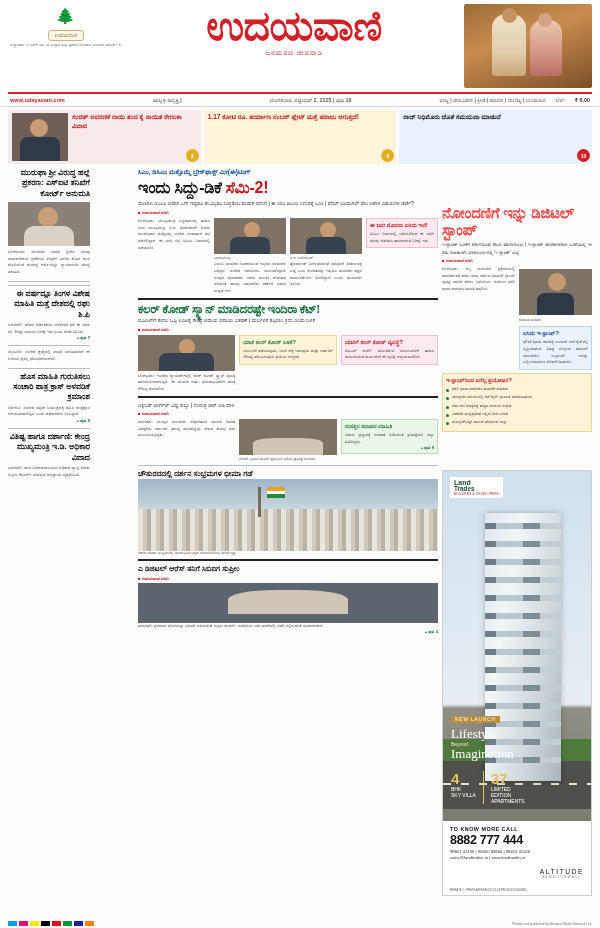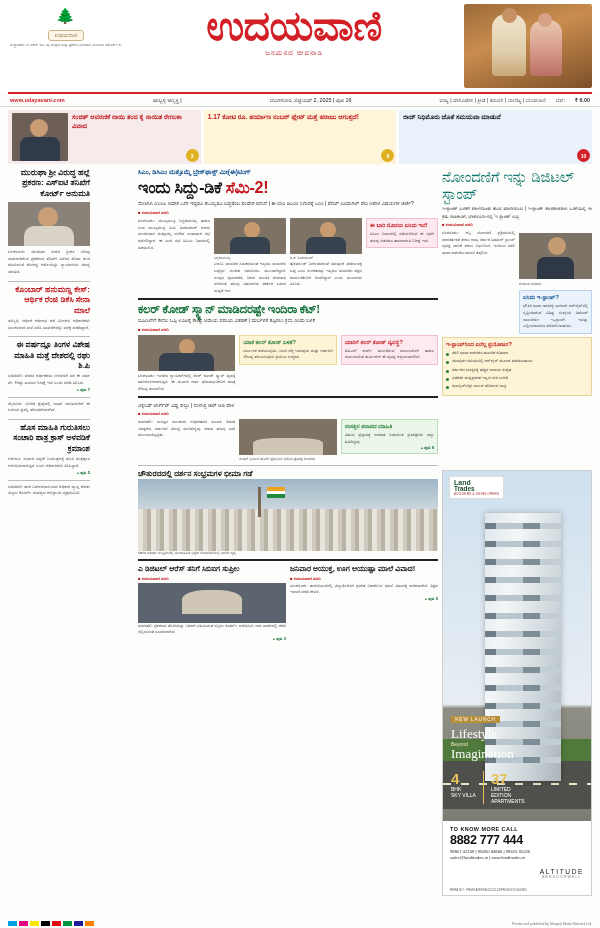--- a/index.html
+++ b/index.html
@@ -125,21 +125,21 @@
   .wide-photo { width:100%; height:72px; background:#6f7a6a; position:relative; overflow:hidden; }
   .wide-photo .crowd { position:absolute; bottom:0; left:0; right:0; height:58%;
     background:repeating-linear-gradient(90deg,#e7e4db 0 5px,#cfcabd 5px 9px,#b9b3a5 9px 13px); }
   .wide-photo .sky { position:absolute; top:0; left:0; right:0; height:46%;
     background:linear-gradient(180deg,#9fb6c8 0%,#cfd9df 100%); }
   .wide-photo .flag { position:absolute; top:8px; left:40%; width:3px; height:30px; background:#7a6a55; }
   .wide-photo .flagc { position:absolute; top:8px; left:43%; width:18px; height:11px;
     background:linear-gradient(180deg,#f0a21e 33%,#ffffff 33% 66%,#1f8a3c 66%); }
 
   
-  .r-headline { font-size:15px; font-weight:normal; color:#0f766e; line-height:1.14; letter-spacing:-0.3px; }
+  .r-headline { font-size:15px; font-weight:bold; color:#ef4444; line-height:1.14; letter-spacing:-0.3px;margin-top:36px; }
   .r-deck { font-size:4.6px; color:#222; line-height:1.6; text-align:justify; margin-top:3px; }
   .r-photo { width:100%; height:46px; background:#7d7266; position:relative; overflow:hidden; margin:3px 0; }
   .r-photo .rh { position:absolute; left:40%; top:10%; width:18px; height:18px; border-radius:50%; background:#c49c72; }
   .r-photo .rb { position:absolute; left:24%; top:52%; width:52%; height:48%; background:#2f3946; border-radius:8px 8px 0 0; }
   .r-qbox { background:#eaf2fb; border:1px solid #bcd3ee; padding:3px; margin-top:3px; }
   .r-listbox { background:#fdf3d6; border:1px solid #e8d49b; padding:3px; margin-top:3px; }
   .r-li { font-size:4.2px; color:#222; line-height:1.5; padding-left:6px; position:relative; margin-bottom:2px; }
   .r-li:before { content:""; position:absolute; left:0; top:3px; width:3px; height:3px; background:#1f7a32; border-radius:50%; }
 
   
@@ -257,42 +257,39 @@
     <div class="col-left">
       <div class="side-item">
         <div class="side-head">ಮುರುಘಾ ಶ್ರೀ ವಿರುದ್ಧ ಹಲ್ಲೆ ಪ್ರಕರಣ: ಎಸ್‌ಐಟಿ ತನಿಖೆಗೆ ಕೋರ್ಟ್ ಅನುಮತಿ</div>
         <div class="side-photo">
           <div class="ph-head"></div>
             <div class="ph-body"></div>
         </div>
         <div class="side-txt">ಬೆಂಗಳೂರು: ಮುರುಘಾ ಮಠದ ಶ್ರೀಗಳ ವಿರುದ್ಧ ದಾಖಲಾಗಿರುವ ಪ್ರಕರಣದ ತನಿಖೆಗೆ ವಿಶೇಷ ತನಿಖಾ ತಂಡ ರಚಿಸುವಂತೆ ಕೋರಿದ್ದ ಅರ್ಜಿಯನ್ನು ನ್ಯಾಯಾಲಯ ಮಾನ್ಯ ಮಾಡಿದೆ.</div>
       </div>
       <div class="rule-h"></div>
-      <div class="side-item">
-        <div class="side-head red">ಕೊಂಬಾರ್ ಹನುಮಣ್ಣ ಕೇಸ್: ಆರ್ಥಿಕ ರೆಂಜಿ ಡಿಕೆಸಿ ಸೇನಾ ಮಾಲೆ</div>
-        <div class="side-txt">ಹುಬ್ಬಳ್ಳಿ: ಆರ್ಥಿಕ ಅಪರಾಧ ತಡೆ ವಿಭಾಗದ ಅಧಿಕಾರಿಗಳು ಮಂಗಳವಾರ ದಾಳಿ ನಡೆಸಿ ದಾಖಲೆಗಳನ್ನು ವಶಕ್ಕೆ ಪಡೆದಿದ್ದಾರೆ.</div>
-      </div>
       <div class="rule-h"></div>
       <div class="side-item">
         <div class="side-head">ಈ ವರ್ಷದ್ಲೂ ತಿಂಗಳ ವಿಶೇಷ ಮಾಹಿತಿ ಮತ್ತೆ ದೇಶದಲ್ಲಿ ರಘು ಶಿ.ಪಿ</div>
         <div class="side-txt">ನವದೆಹಲಿ: ದೇಶದ ಆರ್ಥಿಕತೆಯ ಬೆಳವಣಿಗೆ ದರ ಈ ವರ್ಷ ಶೇ. 7ರಷ್ಟು ದಾಟುವ ನಿರೀಕ್ಷೆ ಇದೆ ಎಂದು ವರದಿ ತಿಳಿಸಿದೆ.</div>
         <div class="more-link">+ ಪುಟ 7</div>
       </div>
       <div class="rule-h"></div>
       <div class="side-item">
         <div class="side-txt">ಮೈಸೂರು: ಸಂಗೀತ ಕ್ಷೇತ್ರದಲ್ಲಿ ಸಾಧನೆ ಮಾಡಿದವರಿಗೆ ಈ ಬಾರಿಯ ಪ್ರಶಸ್ತಿ ಘೋಷಣೆಯಾಗಿದೆ.</div>
       </div>
       <div class="rule-h"></div>
       <div class="side-item">
         <div class="side-head">ಹೊಸ ಮಾಹಿತಿ ಗುರುತಿಸಲು ಸಂಚಾರಿ ಪಾತ್ರ ಕ್ರಾಸ್ ಅಳವಡಿಕೆ ಕ್ರಮಾಂಶ</div>
         <div class="side-txt">ಬೆಳಗಾವಿ: ಸಂಚಾರ ದಟ್ಟಣೆ ನಿಯಂತ್ರಣಕ್ಕೆ ಹೊಸ ತಂತ್ರಜ್ಞಾನ ಅಳವಡಿಸಲಾಗುತ್ತಿದೆ ಎಂದು ಅಧಿಕಾರಿಗಳು ತಿಳಿಸಿದ್ದಾರೆ.</div>
         <div class="more-link">+ ಪುಟ 5</div>
       </div>
       <div class="rule-h"></div>
       <div class="side-item">
+        <div class="side-head">ವಿಶಿಷ್ಟ ಹಾಗೂ ದರ್ಶಾಣಿ: ಕೇಂದ್ರ ಮುಖ್ಯಮಂತ್ರಿ ಇ.ಡಿ. ಅಧಿಕಾರ ವಿವಾದ</div>
         <div class="side-txt">ನವದೆಹಲಿ: ಜಾರಿ ನಿರ್ದೇಶನಾಲಯದ ಅಧಿಕಾರ ವ್ಯಾಪ್ತಿ ಕುರಿತು ಸುಪ್ರೀಂ ಕೋರ್ಟ್ ಮಹತ್ವದ ಅಭಿಪ್ರಾಯ ವ್ಯಕ್ತಪಡಿಸಿದೆ.</div>
       </div>
     </div>
 
     <div class="col-mid">
 
       <div>
         <div class="kicker">ಸಿಎಂ, ಡಿಸಿಎಂ ಮತ್ತೊಮ್ಮೆ ಬ್ರೇಕ್‌ಫಾಸ್ಟ್ ಮೀ(ಈ)ಟಿಂಗ್</div>
         <div class="headline-xl">
           <span>ಇಂದು ಸಿದ್ದು-ಡಿಕೆ </span><span class="hl-red">ಸೆಮಿ-2!</span>
@@ -399,26 +396,20 @@
 
       <div class="bottom3" style="padding:0">
         <div class="b-col">
           <div class="headline-sm">ಎ ಡಿಜಿಟಲ್ ಆರೆಸ್ ತನಿಗೆ ಸಿಬಿಐಗ ಸುಪ್ರೀಂ</div>
           <div class="byline">■ ಉದಯವಾಣಿ ವರದಿ</div>
           <div class="b-photo">
             <div class="bp-dome"></div>
           </div>
           <div class="bodytext">ನವದೆಹಲಿ: ಪ್ರಕರಣದ ತನಿಖೆಯನ್ನು ಸಿಬಿಐಗೆ ವಹಿಸುವಂತೆ ಸುಪ್ರೀಂ ಕೋರ್ಟ್ ಆದೇಶಿಸಿದೆ. ಆರು ವಾರಗಳಲ್ಲಿ ವರದಿ ಸಲ್ಲಿಸುವಂತೆ ಸೂಚಿಸಲಾಗಿದೆ.</div>
           <div class="more-link">+ ಪುಟ 3</div>
-        </div>
-        <div class="b-col">
-          <div class="headline-sm">ಜನಿವಾರ ಆಯುಕ್ತ, ಊಗ ಆಯುಷ್ಟಾ ಮಾಲೆ ವಿವಾದ!</div>
-          <div class="byline">■ ಉದಯವಾಣಿ ವರದಿ</div>
-          <div class="bodytext">ಮಂಗಳೂರು: ಶಾಲೆಯೊಂದರಲ್ಲಿ ವಿದ್ಯಾರ್ಥಿಗಳಿಗೆ ಪ್ರವೇಶ ನಿರಾಕರಿಸಿದ ಘಟನೆ ವಿವಾದಕ್ಕೆ ಕಾರಣವಾಗಿದೆ. ಶಿಕ್ಷಣ ಇಲಾಖೆ ವರದಿ ಕೇಳಿದೆ.</div>
-          <div class="more-link">+ ಪುಟ 5</div>
         </div>
       </div>
 
     </div>
 
     <div class="col-right">
       <div>
         <div class="r-headline">ನೋಂದಣಿಗೆ ಇನ್ನು ಡಿಜಿಟಲ್ ಸ್ಟಾಂಪ್</div>
         <div class="r-deck">ಇ-ಸ್ಟಾಂಪ್ ಬಳಕೆಗೆ ಸರ್ಕಾರದಿಂದ ಹೊಸ ಮಾರ್ಗಸೂಚಿ | ಇ-ಸ್ಟಾಂಪ್ ಹಂತಹಂತವಾಗಿ ಒಳಗೆಯಲ್ಲಿ ಈ ಕ್ರಮ ನಾಡಿಕಾರಿಗೆ, ಬೆಂಗಳೂರು-ರಲ್ಲಿ 'ಇ ಸ್ಟಾಂಪ್' ಲಭ್ಯ</div>
         <div class="byline">■ ಉದಯವಾಣಿ ವರದಿ</div>

